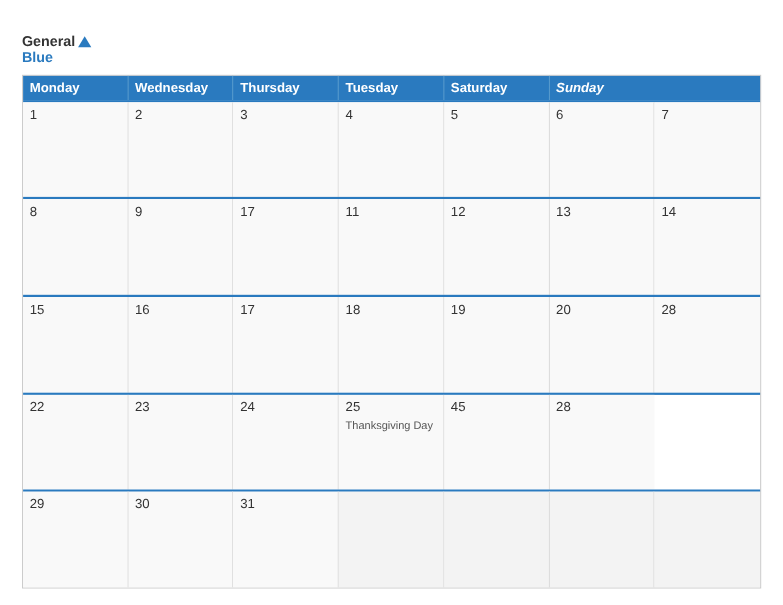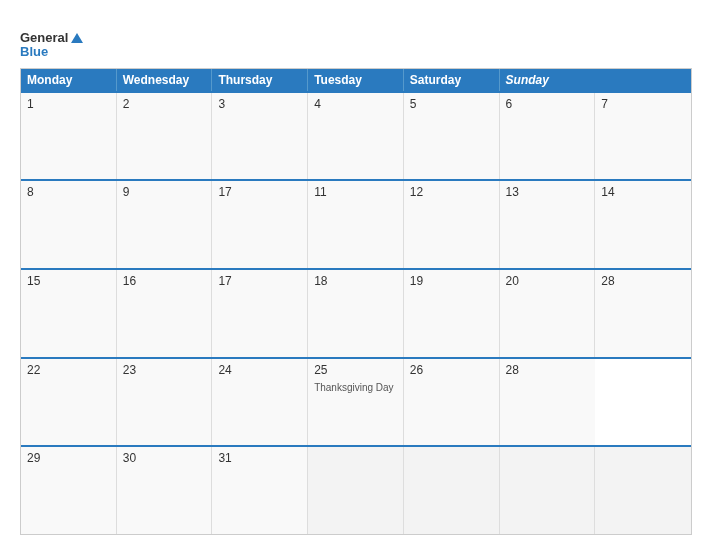--- a/index.html
+++ b/index.html
@@ -209,21 +209,21 @@
             <div class="day-number">23</div>
           </div>
           <div class="cal-cell">
             <div class="day-number">24</div>
           </div>
           <div class="cal-cell">
             <div class="day-number">25</div>
             <div class="event-text">Thanksgiving Day</div>
           </div>
           <div class="cal-cell">
-            <div class="day-number">26</div>
+            <div class="day-number">45</div>
           </div>
           <div class="cal-cell">
             <div class="day-number">28</div>
           </div>
         </div>
         <div class="cal-week">
           <div class="cal-cell">
             <div class="day-number">29</div>
           </div>
           <div class="cal-cell">

